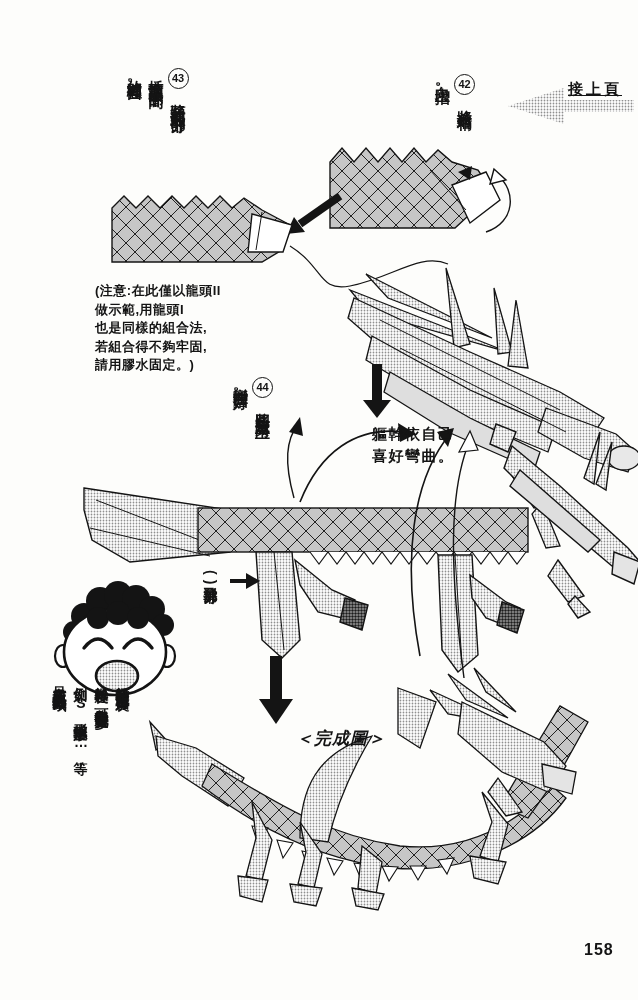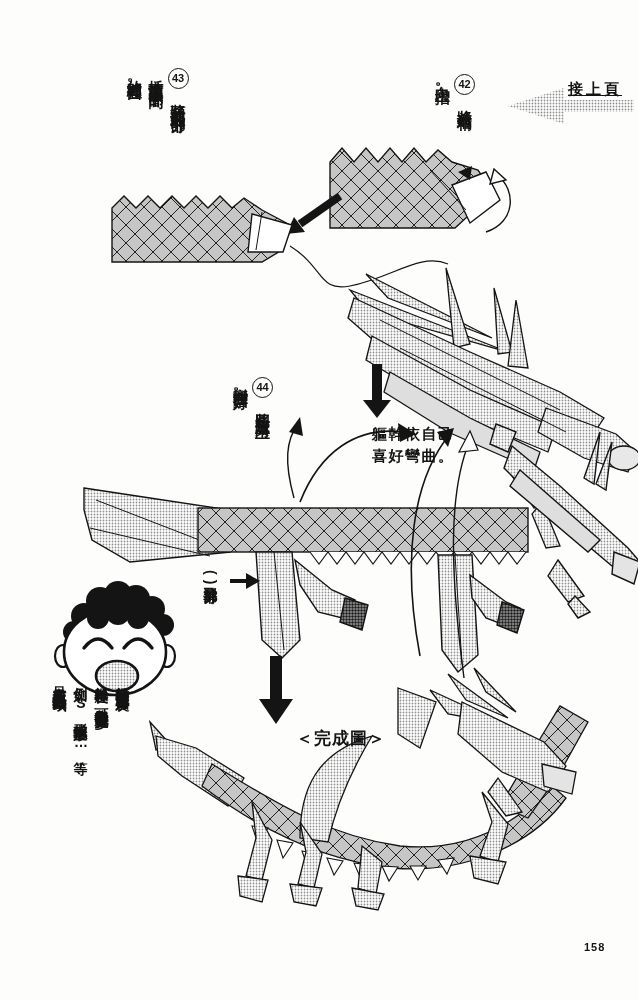--- a/index.html
+++ b/index.html
@@ -14,25 +14,25 @@
   .vtext .col{margin:0 2.5px;}
   .cnum{
     writing-mode:horizontal-tb;display:inline-block;width:19px;height:19px;
     border:1.8px solid #141414;border-radius:50%;font-size:11px;line-height:19px;
     text-align:center;letter-spacing:0;margin:0 0 3px 0;font-weight:bold;
   }
   .step{font-size:15px;letter-spacing:2px;}
   .note{font-size:13px;line-height:18.5px;letter-spacing:.5px;white-space:pre-line;}
   .bend{font-size:15px;line-height:22px;letter-spacing:1.5px;white-space:pre-line;margin-left:44px;}
   .wingl{font-size:14px;letter-spacing:1px;}
-  .donel{font-size:17px;letter-spacing:1px;}
+  .donel{font-size:17px;letter-spacing:1px;font-style:italic;}
   .cont{font-size:15px;letter-spacing:3px;}
   .tips{font-size:14px;letter-spacing:1px;text-orientation:upright;}
   .tips .col{margin:0 3px;}
-  .pagenum{font-size:11px;letter-spacing:1px;}
+  .pagenum{font-size:16px;letter-spacing:1px;}
 </style>
 </head>
 <body>
 
 <div class="page">
 
   <svg class="art" width="638" height="1000" viewBox="0 0 638 1000">
     <defs>
 
       <pattern id="sc" width="18" height="18" patternUnits="userSpaceOnUse">
@@ -236,20 +236,25 @@
   </div>
 
   <div class="txt vtext step" style="left:122px;top:68px;height:235px;">
     <div class="col">
       <span class="cnum">43</span><span>將頸部前端的部分</span>
     </div>
     <div class="col">插進龍頭頂部中間</div>
     <div class="col">的縫裡面。</div>
   </div>
 
+  <div class="txt note" style="left:95px;top:282px;width:160px;">(注意:在此僅以龍頭II
+做示範,用龍頭I
+也是同樣的組合法,
+若組合得不夠牢固,
+請用膠水固定。)</div>
 
   <div class="txt vtext step" style="left:228px;top:377px;height:140px;">
     <div class="col">
       <span class="cnum">44</span><span>將四片飛翼向上</span>
     </div>
     <div class="col">彎曲摺好。</div>
   </div>
 
   <div class="txt bend" style="left:328px;top:423px;">軀幹依自己
 喜好彎曲。</div>

